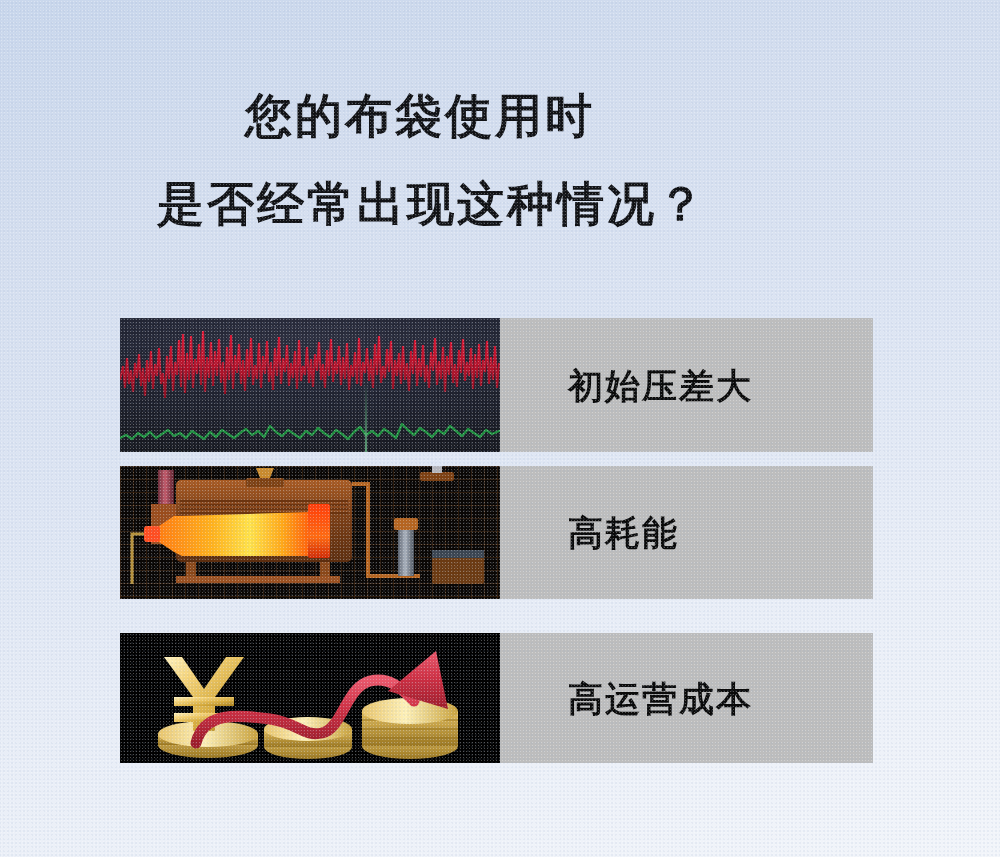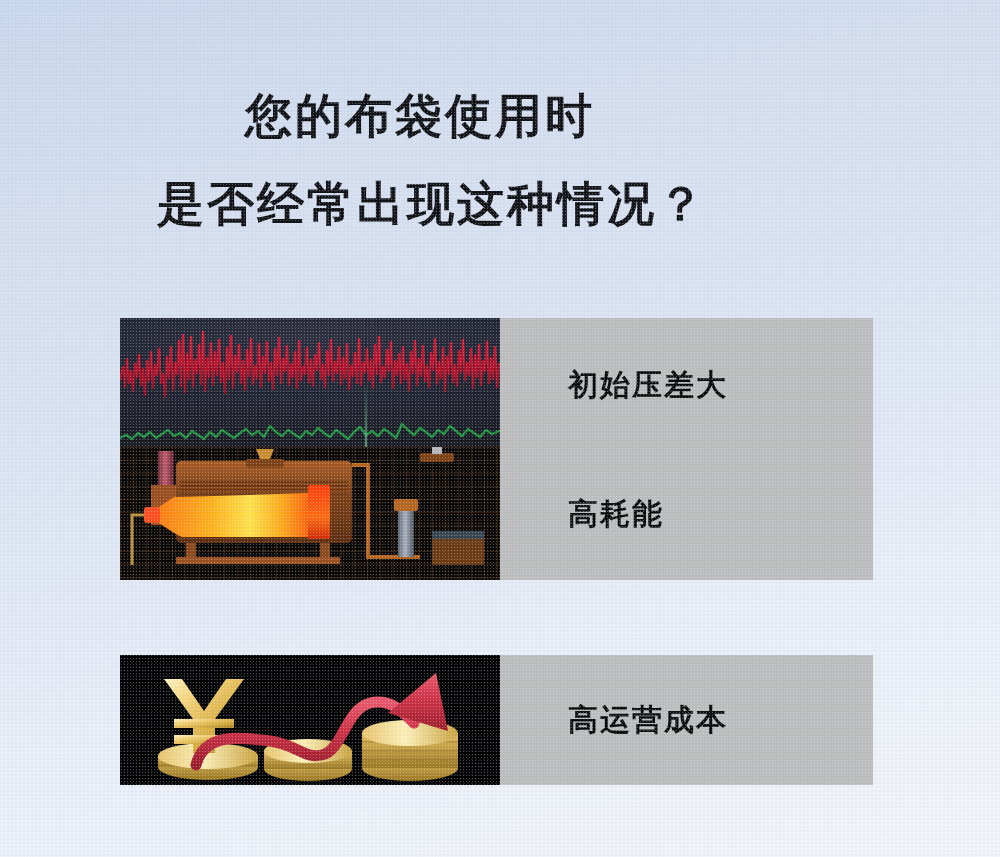--- a/index.html
+++ b/index.html
@@ -54,42 +54,42 @@
 
   
   .row {
     position: absolute;
     left: 120px;
     width: 753px;
     display: flex;
     align-items: stretch;
   }
   #row-0 { top: 318px; height: 134px; }
-  #row-1 { top: 447px; height: 133px; }
-  #row-2 { top: 655px; height: 130px; }
+  #row-1 { top: 466px; height: 133px; }
+  #row-2 { top: 633px; height: 130px; }
 
   .thumb {
     width: 380px;
     height: 100%;
     position: relative;
     overflow: hidden;
     flex: 0 0 380px;
   }
 
   .label-panel {
     flex: 1 1 auto;
     background: #bdbdbd;
     display: flex;
     align-items: center;
     padding-left: 68px;
   }
   .label-text {
     color: #0a0a0a;
     font-weight: bold;
-    font-size: 30px;
+    font-size: 35px;
     letter-spacing: 2px;
     line-height: 1;
     white-space: nowrap;
   }
 
   
   #thumb-pressure-chart {
     background:
       radial-gradient(ellipse 120% 90% at 50% 14%, #2a2c3c 0%, #212432 45%, #16181f 100%);
   }

